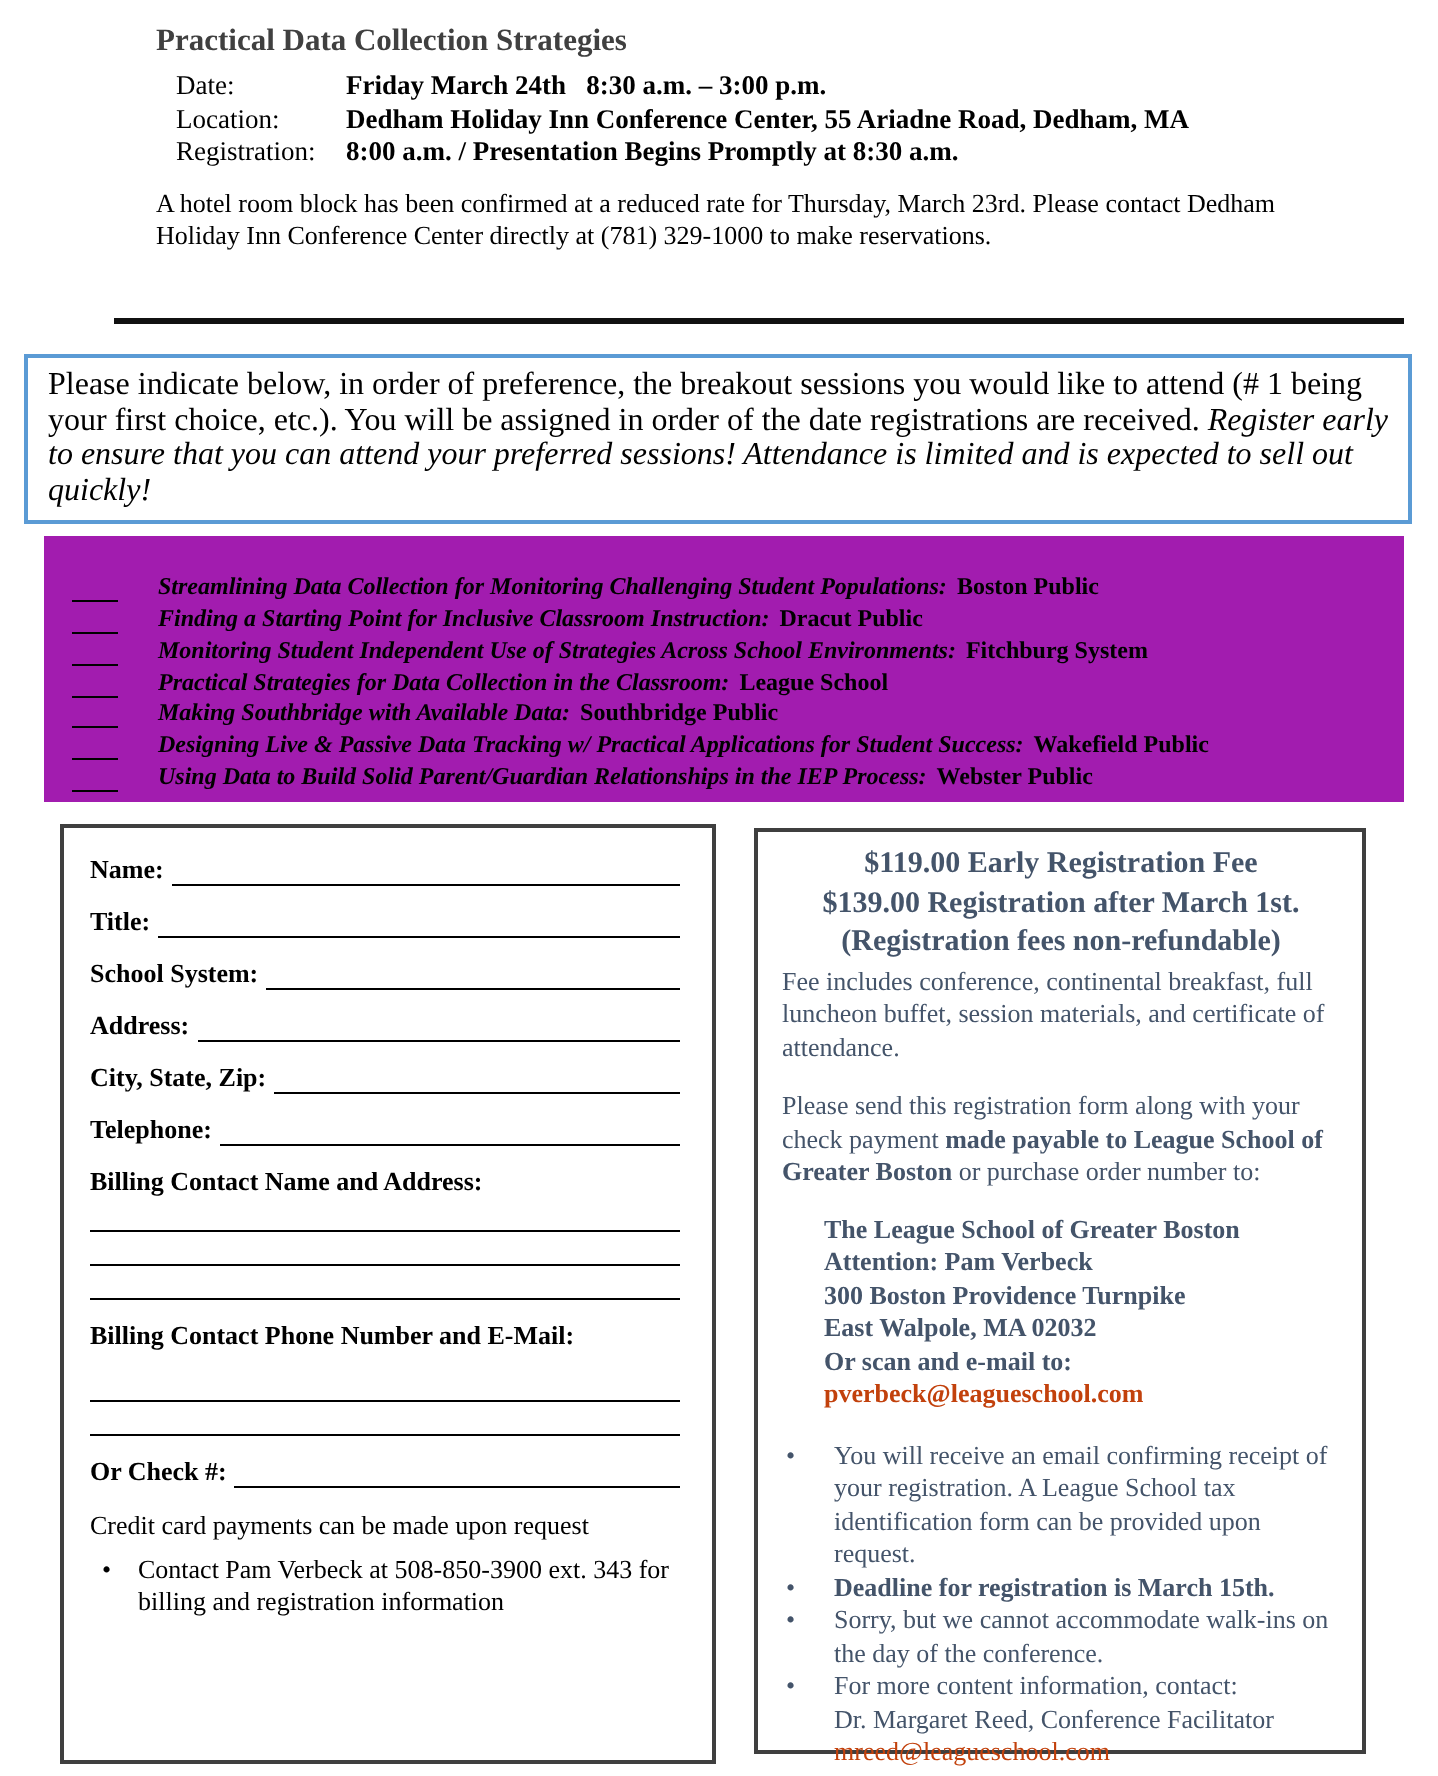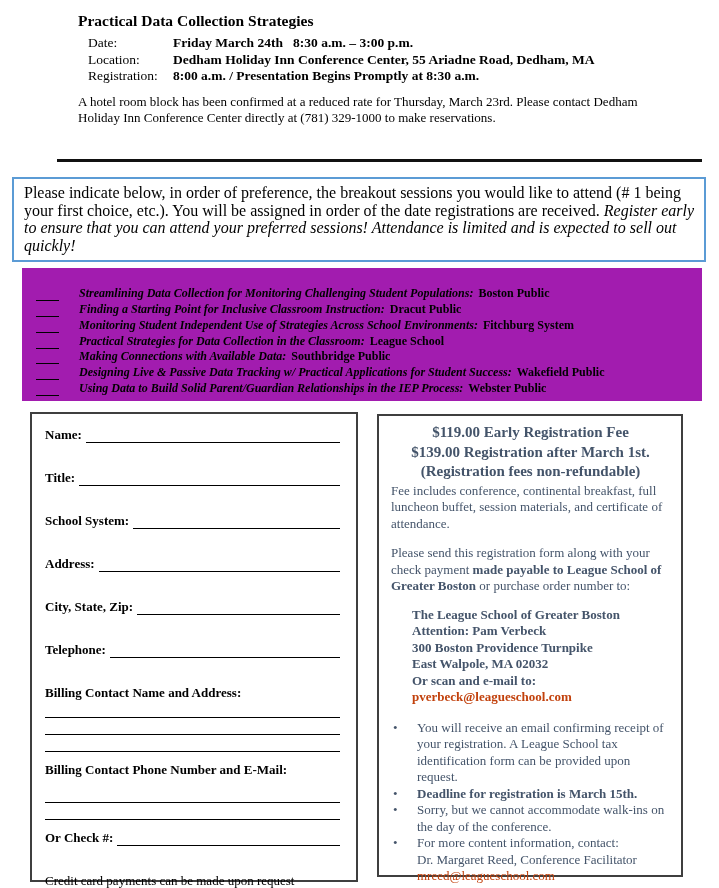--- a/index.html
+++ b/index.html
@@ -3,21 +3,21 @@
 <meta charset="utf-8">
 <style>
   * { margin:0; padding:0; box-sizing:border-box; }
   html,body { background:#ffffff; }
   .page {
     position:relative; width:719px; height:888px; background:#ffffff;
     font-family:"Liberation Serif", serif; color:#000000; overflow:hidden;
   }
   
   .header { position:absolute; left:78px; top:12px; width:592px; }
-  .doc-title { font-size:15.5px; font-weight:bold; color:#000000; margin-bottom:5px; }
+  .doc-title { font-size:15.5px; font-weight:bold; color:#404040; margin-bottom:5px; }
   .hrow { display:flex; font-size:13.5px; line-height:16.5px; }
   .hlabel { width:85px; flex:0 0 85px;margin-left:10px; }
   .hvalue { font-weight:bold; white-space:pre-wrap; }
   .hotel-note { margin-top:9px; font-size:13px; line-height:16.5px; width:585px; }
   
   .divider { position:absolute; left:57px; top:159px; width:645px; height:3px; background:#111111; }
   
   .instruction-box {
     position:absolute; left:12px; top:177px; width:694px;
     border:2px solid #5B9BD5; padding:5px 10px 6px 10px;
@@ -32,21 +32,21 @@
   .session-row { display:flex; align-items:flex-end; height:15.9px; font-size:12px; }
   .rank-blank { flex:0 0 23px; width:23px; border-bottom:1.3px solid #000; height:13px; margin-right:20px; }
   .s-title { font-weight:bold; font-style:italic; white-space:nowrap; }
   .s-school { font-weight:bold; margin-left:5px; white-space:nowrap; }
   
   .form-box {
     position:absolute; left:30px; top:412px; width:328px; height:470px;
     border:2px solid #3f3f3f; padding:13px 16px 0 13px;
     font-size:13px;
   }
-  .field-row { display:flex; align-items:center; margin-bottom:27px; }
+  .field-row { display:flex; align-items:center; margin-bottom:10px; }
   .f-label { font-weight:bold; white-space:nowrap; margin-right:4px; }
   .fill-line { flex:1; border-bottom:1.4px solid #000; height:15px; }
   .block-label { font-weight:bold; margin-top:2px; }
   .solo-line { border-bottom:1.4px solid #000; height:17px; }
   .gap8 { height:8px; } .gap10 { height:10px; }
   .credit-note { margin-top:11px; font-size:13px; line-height:16.5px; }
   .form-bullet { display:flex; margin-top:5px; }
   .bullet-glyph { flex:0 0 24px; padding-left:6px; }
   .form-bullet-text { line-height:16.5px; }
   
@@ -110,21 +110,21 @@
       <span class="s-title">Monitoring Student Independent Use of Strategies Across School Environments:</span>
       <span class="s-school">Fitchburg System</span>
     </div>
     <div class="session-row">
       <span class="rank-blank"></span>
       <span class="s-title">Practical Strategies for Data Collection in the Classroom:</span>
       <span class="s-school">League School</span>
     </div>
     <div class="session-row">
       <span class="rank-blank"></span>
-      <span class="s-title">Making Connections with Available Data:</span>
+      <span class="s-title">Making Southbridge with Available Data:</span>
       <span class="s-school">Southbridge Public</span>
     </div>
     <div class="session-row">
       <span class="rank-blank"></span>
       <span class="s-title">Designing Live &amp; Passive Data Tracking w/ Practical Applications for Student Success:</span>
       <span class="s-school">Wakefield Public</span>
     </div>
     <div class="session-row">
       <span class="rank-blank"></span>
       <span class="s-title">Using Data to Build Solid Parent/Guardian Relationships in the IEP Process:</span>

